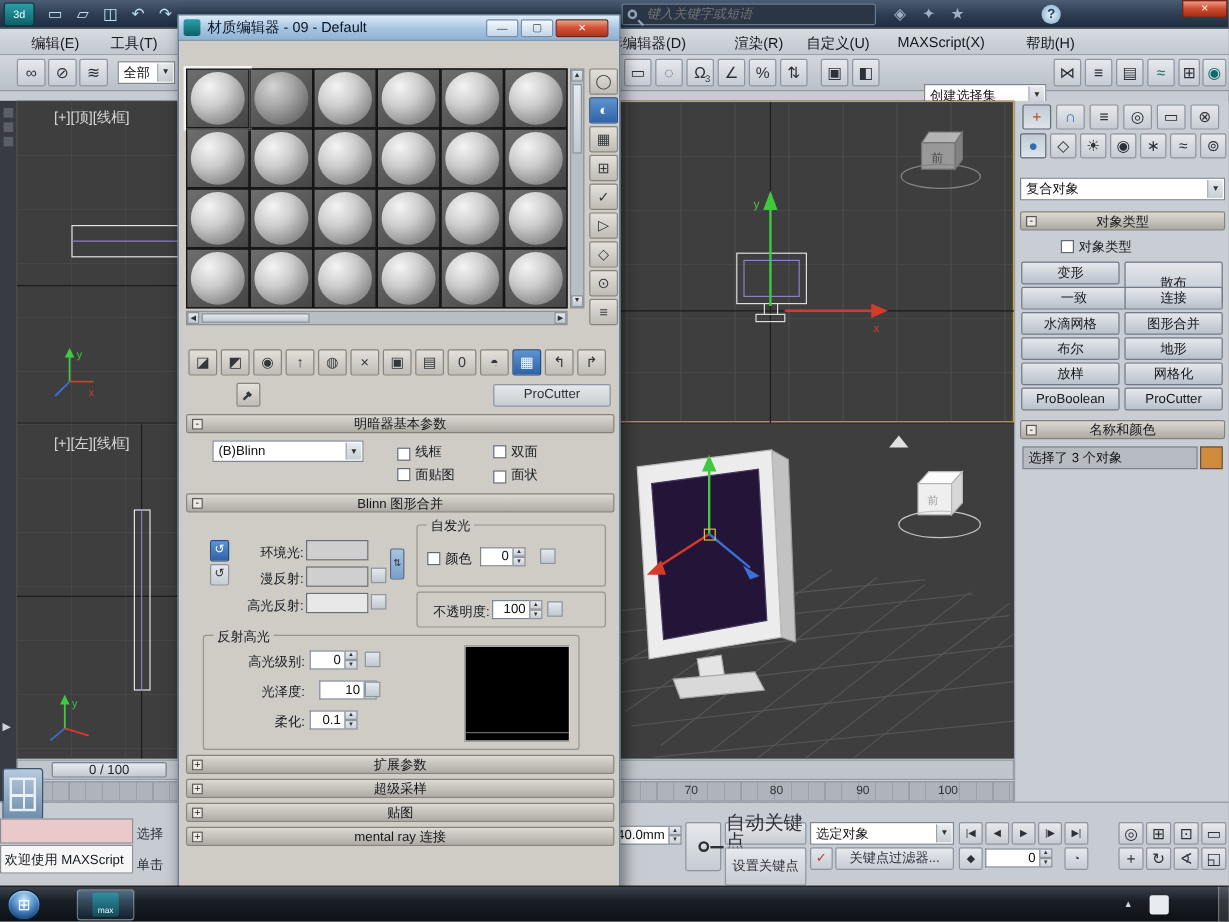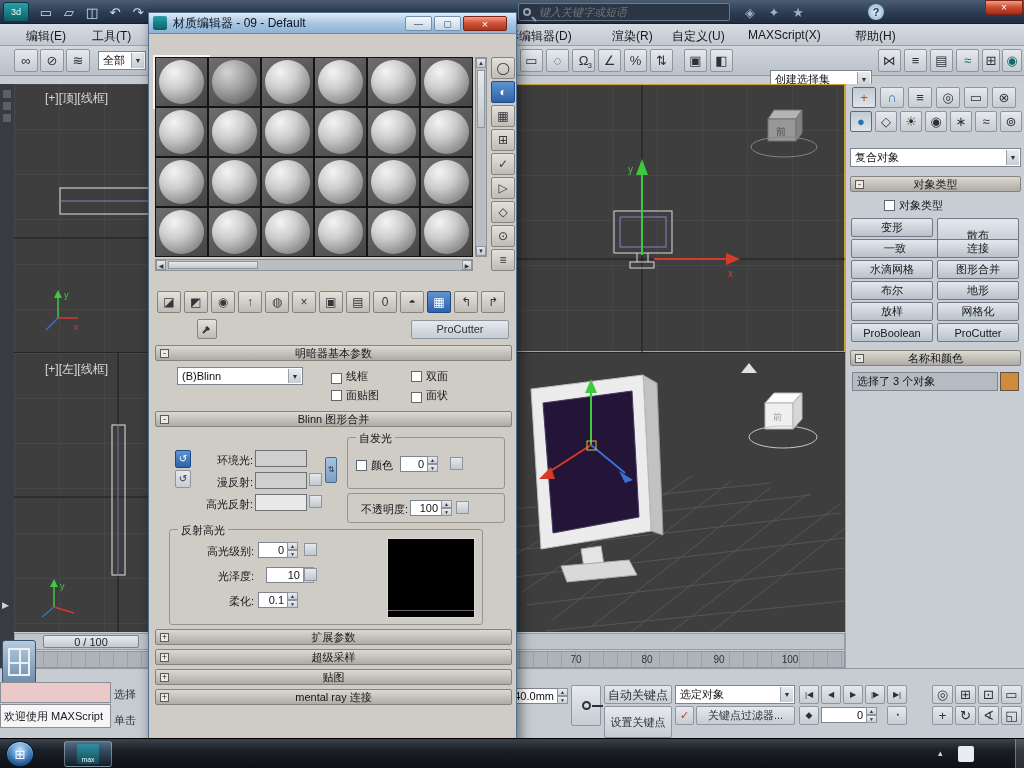--- a/index.html
+++ b/index.html
@@ -315,21 +315,21 @@
       <div class="val">40.0mm</div>
       <div class="ud">
         <div>▲</div>
         <div>▼</div>
       </div>
     </div>
 
   <div class="ib abs" style="left:571px;top:16px;width:30px;height:41px">
       <span class="keyico"></span>
     </div>
-  <div class="ib abs" style="left:604px;top:16px;width:68px;height:19px;font-size:12px">
+  <div class="ib abs" style="left:604px;top:16px;width:68px;height:19px;font-size:16px">
       <span>自动关键点</span>
     </div>
   <div class="ib abs" style="left:604px;top:37px;width:68px;height:32px;font-size:11px">
       <span>设置关键点</span>
     </div>
   <div class="combo abs" style="left:675px;top:16px;width:120px;height:19px">
       <span>选定对象</span>
       <span class="arr">▼</span>
     </div>
   <div class="ib abs" style="left:675px;top:37px;width:19px;height:19px;color:#c0392b;font-size:11px">✓</div>

